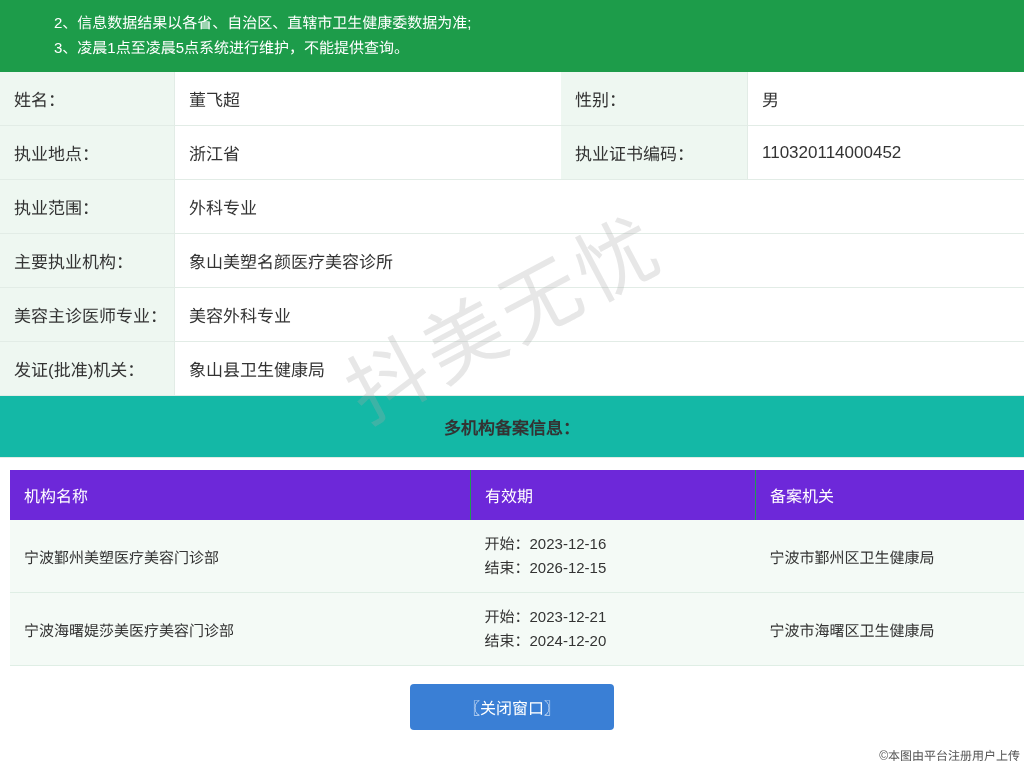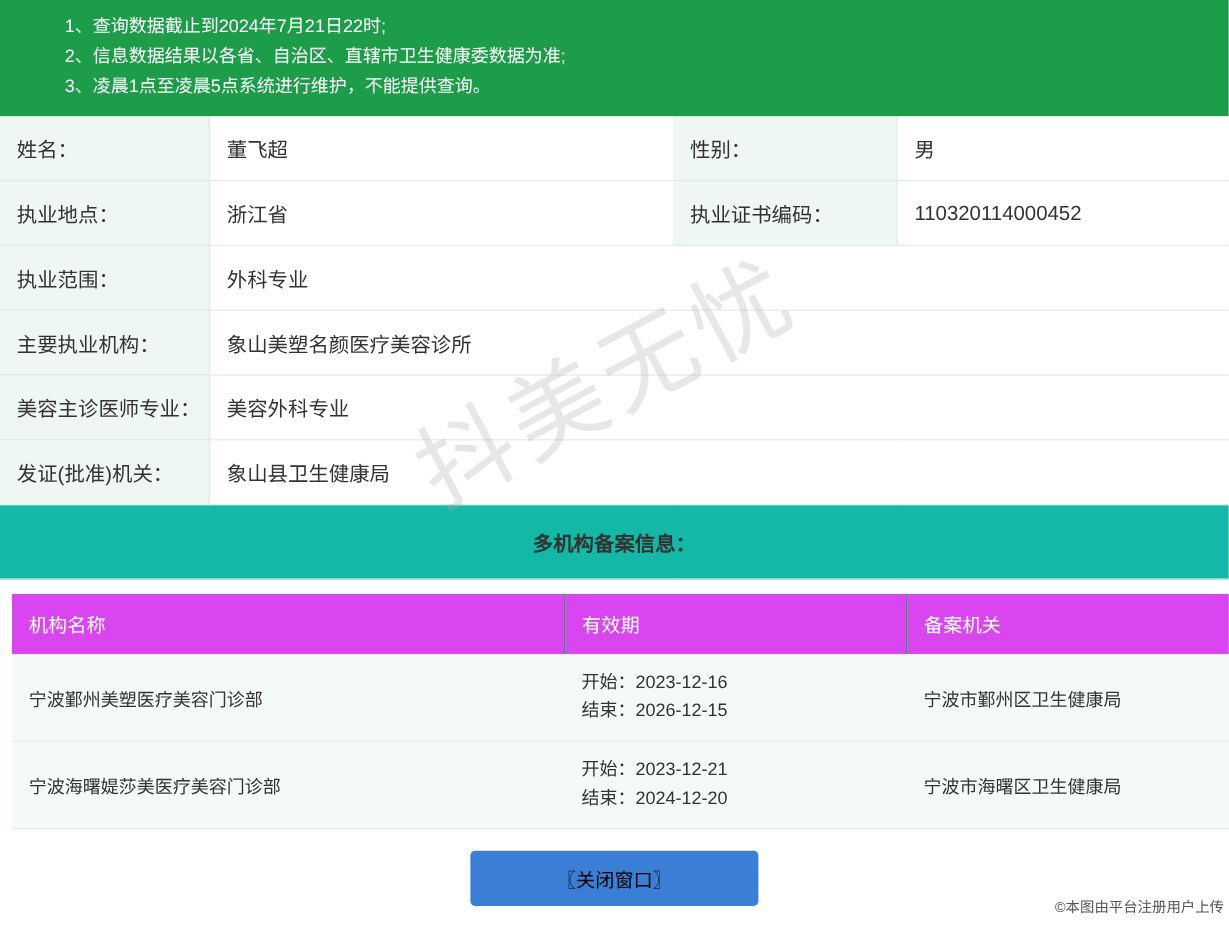--- a/index.html
+++ b/index.html
@@ -68,21 +68,21 @@
   
   .agency-wrap {
     padding: 12px 10px 0 10px;
   }
   .agency-table {
     width: 1004px;
     border-collapse: collapse;
     table-layout: fixed;
   }
   .agency-table th {
-    background: #d946ef;
+    background: #6d28d9;
     color: #ffffff;
     text-align: left;
     font-weight: normal;
     font-size: 16px;
     padding: 13px 0 13px 14px;
     border-right: 1px solid #1f9c51;
   }
   .agency-table td {
     background: #f4faf6;
     padding: 12px 0 12px 14px;
@@ -98,27 +98,27 @@
   .date-line .dlabel { letter-spacing: 0; }
 
   
   .btn-row {
     text-align: center;
     padding-top: 18px;
   }
   .close-btn {
     display: inline-block;
     background: #3a7fd5;
-    color: #000000;
+    color: #ffffff;
     border: none;
     border-radius: 4px;
     font-size: 16px;
     font-family: "Liberation Sans", "DejaVu Sans", sans-serif;
     padding: 11px 0;
-    width: 240px;
+    width: 204px;
     cursor: pointer;
   }
 
   
   .watermark {
     position: absolute;
     left: 330px;
     top: 255px;
     font-size: 80px;
     color: rgba(170, 170, 170, 0.28);
@@ -135,21 +135,20 @@
     bottom: 20px;
     font-size: 12px;
     color: #555555;
     white-space: nowrap;
   }
 </style>
 </head>
 <body>
 
 <div class="notice">
-  <div class="notice-line">1、查询数据截止到2024年7月21日22时;</div>
   <div class="notice-line">2、信息数据结果以各省、自治区、直辖市卫生健康委数据为准;</div>
   <div class="notice-line">3、凌晨1点至凌晨5点系统进行维护，不能提供查询。</div>
 </div>
 
 <table class="info-table">
   <tbody>
     <tr>
       <td class="lbl">姓名：</td>
       <td class="val val-left">董飞超</td>
       <td class="lbl lbl-2">性别：</td>

